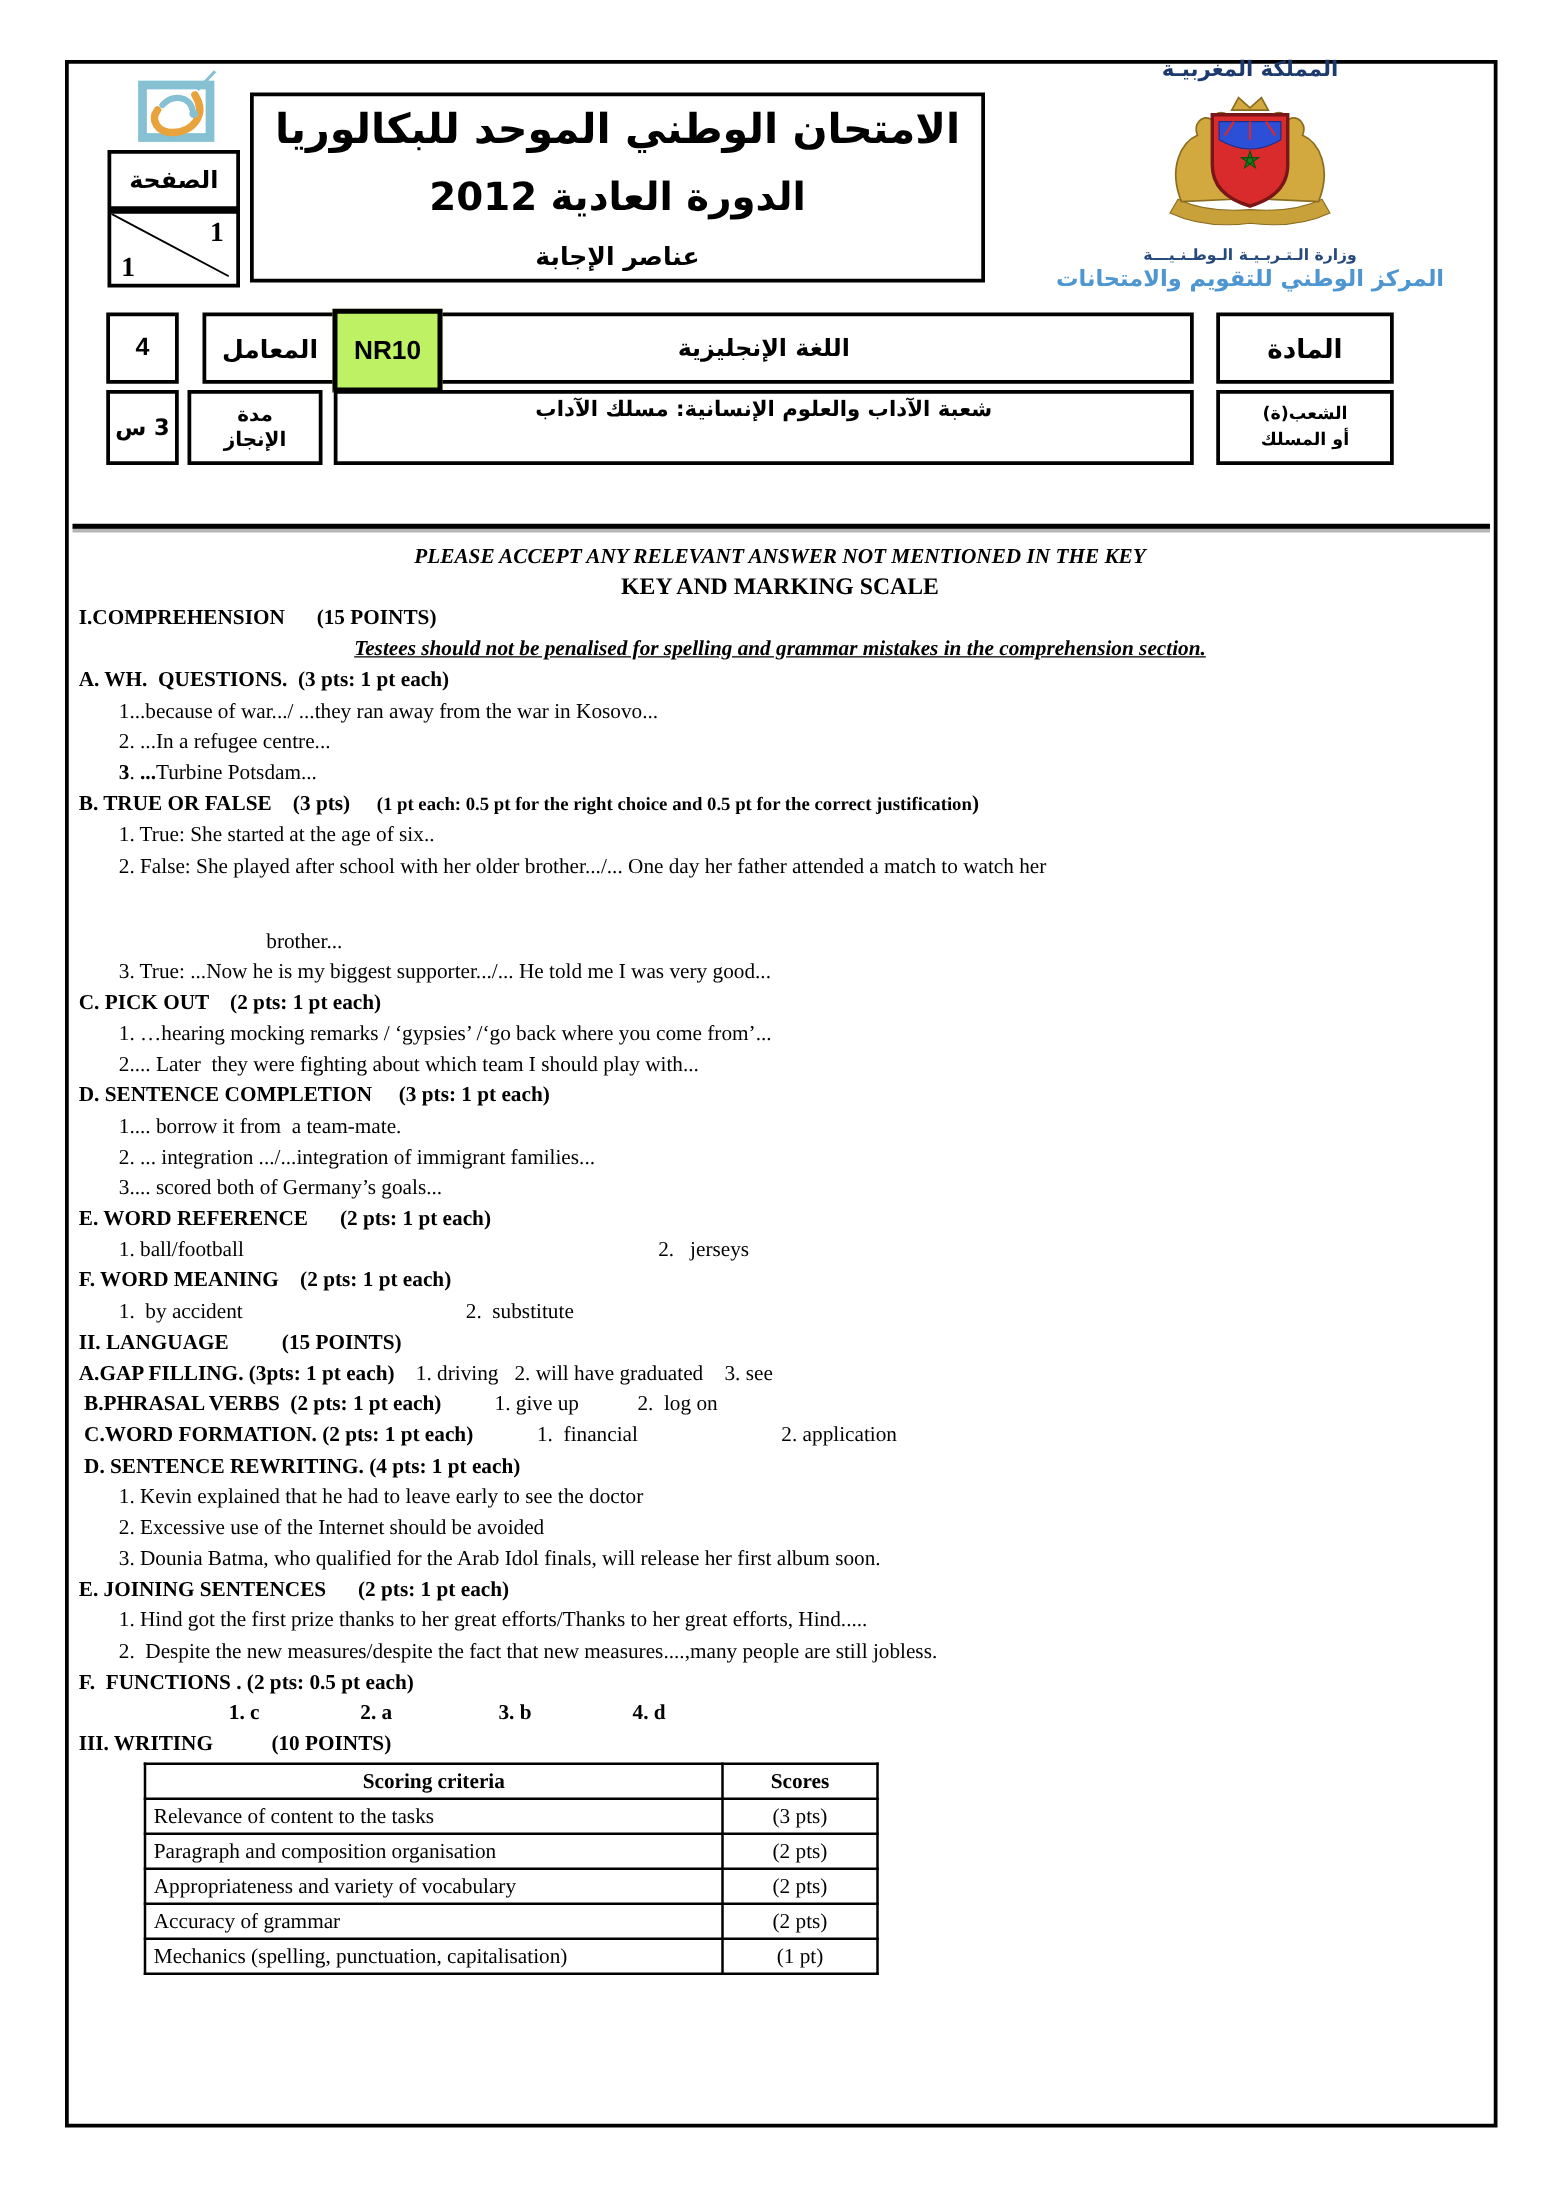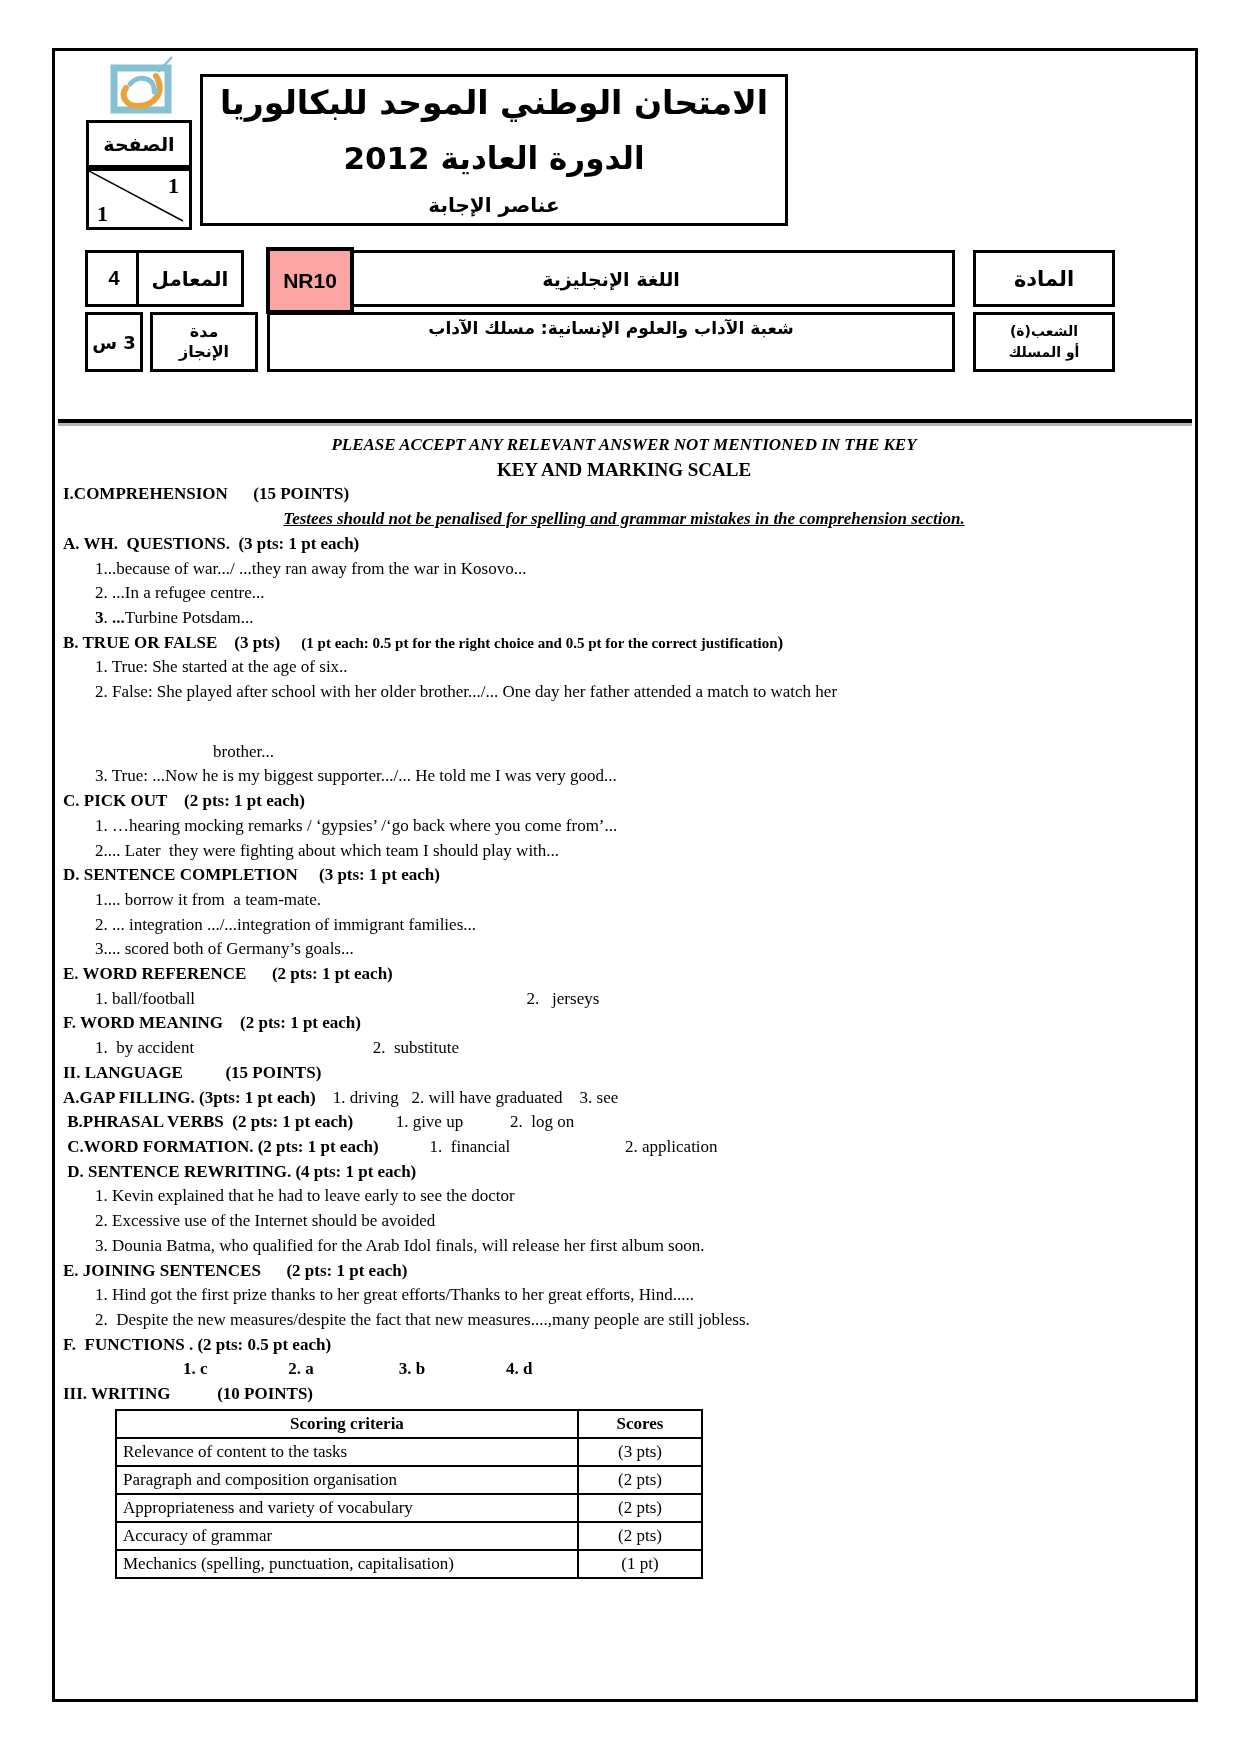--- a/index.html
+++ b/index.html
@@ -28,25 +28,25 @@
   .kingdom{font-size:17px;font-weight:bold;color:#1c3a6e;}
   .coat{margin:2px auto 0;display:block;}
   .ministry{font-size:12.5px;font-weight:bold;color:#274a7c;margin-top:0px;}
   .natcenter{font-size:18px;font-weight:bold;color:#4d96d2;margin-top:2px;}
   
   .ibox{position:absolute;border:3px solid #000;box-sizing:border-box;
         display:flex;align-items:center;justify-content:center;text-align:center;
         font-family:"DejaVu Sans",sans-serif;font-weight:bold;background:#fff;}
   .r1{top:250px;height:57px;} .r2{top:312px;height:60px;}
   .bx-coeffv{left:85px;width:58px;font-size:20px;font-family:"Liberation Sans",sans-serif;}
-  .bx-coeffl{left:136px;width:108px;font-size:20px;}
+  .bx-coeffl{left:162px;width:108px;font-size:20px;}
   .bx-wide{left:267px;width:688px;font-size:19px;position:absolute;}
   .bx-mat{left:973px;width:142px;font-size:21px;}
   .nr10{position:absolute;left:-4px;top:-6px;width:80px;height:calc(100% + 8px);border:4px solid #000;
-        background:#fca5a5;display:flex;align-items:center;justify-content:center;
+        background:#bef264;display:flex;align-items:center;justify-content:center;
         font-family:"Liberation Sans",sans-serif;font-weight:bold;font-size:21px;}
   .bx-durv{left:85px;width:58px;font-size:18px;}
   .bx-durl{left:150px;width:108px;font-size:16px;flex-direction:column;line-height:1.25;}
   .bx-stream{left:267px;width:688px;font-size:17px;align-items:flex-start;padding-top:3px;}
   .bx-streaml{left:973px;width:142px;font-size:14px;flex-direction:column;line-height:1.5;text-align:right;}
   .sep{position:absolute;left:58px;top:419px;width:1134px;height:4px;background:#000;
        box-shadow:0 3px 0 rgba(120,120,120,.55);}
   
   .body{position:absolute;left:63px;top:433px;width:1122px;}
   .bl{white-space:pre-wrap;font-size:17px;line-height:24.7px;min-height:24.7px;}
@@ -92,20 +92,35 @@
     <span class="pc-top">1</span>
     <span class="pc-bottom">1</span>
   </div>
 
   <div class="titlebox">
     <div class="t1" dir="rtl">الامتحان الوطني الموحد للبكالوريا</div>
     <div class="t2" dir="rtl">الدورة العادية 2012</div>
     <div class="t3" dir="rtl">عناصر الإجابة</div>
   </div>
 
+  <div class="rightcol">
+    <div class="kingdom" dir="rtl">المملكة المغربيـة</div>
+    <svg class="coat" viewBox="0 0 200 140" width="190" height="128">
+      <path d="M30 112 Q60 126 100 121 Q140 126 170 112 L163 100 Q138 112 100 109 Q62 112 37 100 Z" fill="#c9a13b" stroke="#8a6d1f" stroke-width="1"></path>
+      <path d="M40 102 C28 72 40 50 54 44 C50 34 58 26 66 30 C72 20 84 24 85 34 L85 100 Z" fill="#d2a93f" stroke="#8a6d1f" stroke-width="1.5"></path>
+      <path d="M160 102 C172 72 160 50 146 44 C150 34 142 26 134 30 C128 20 116 24 115 34 L115 100 Z" fill="#d2a93f" stroke="#8a6d1f" stroke-width="1.5"></path>
+      <path d="M84 22 l6 -11 10 9 10 -9 6 11 Z" fill="#d2a93f" stroke="#8a6d1f" stroke-width="1.5"></path>
+      <path d="M67 26 h66 v44 q0 26 -33 36 q-33 -10 -33 -36 Z" fill="#d92b2b" stroke="#7a1518" stroke-width="3"></path>
+      <path d="M73 32 h54 v16 q-27 16 -54 0 Z" fill="#2b4fd7" stroke="#1c2f8a" stroke-width="1"></path>
+      <path d="M100 32 v16 M86 32 l-8 12 M114 32 l8 12" stroke="#d92b2b" stroke-width="2" fill="none"></path>
+      <polygon points="100,58 104.7,72.5 92.4,63.5 107.6,63.5 95.3,72.5" fill="#1e7a1e" stroke="#0f4d0f" stroke-width="1"></polygon>
+    </svg>
+    <div class="ministry" dir="rtl">وزارة الـتـربـيـة الـوطـنـيـــة</div>
+    <div class="natcenter" dir="rtl">المركز الوطني للتقويم والامتحانات</div>
+  </div>
 
   <div class="ibox r1 bx-coeffv">
     <span>4</span>
   </div>
   <div class="ibox r1 bx-coeffl">
     <span dir="rtl">المعامل</span>
   </div>
   <div class="ibox r1 bx-wide">
     <div class="nr10">
       <span>NR10</span>

